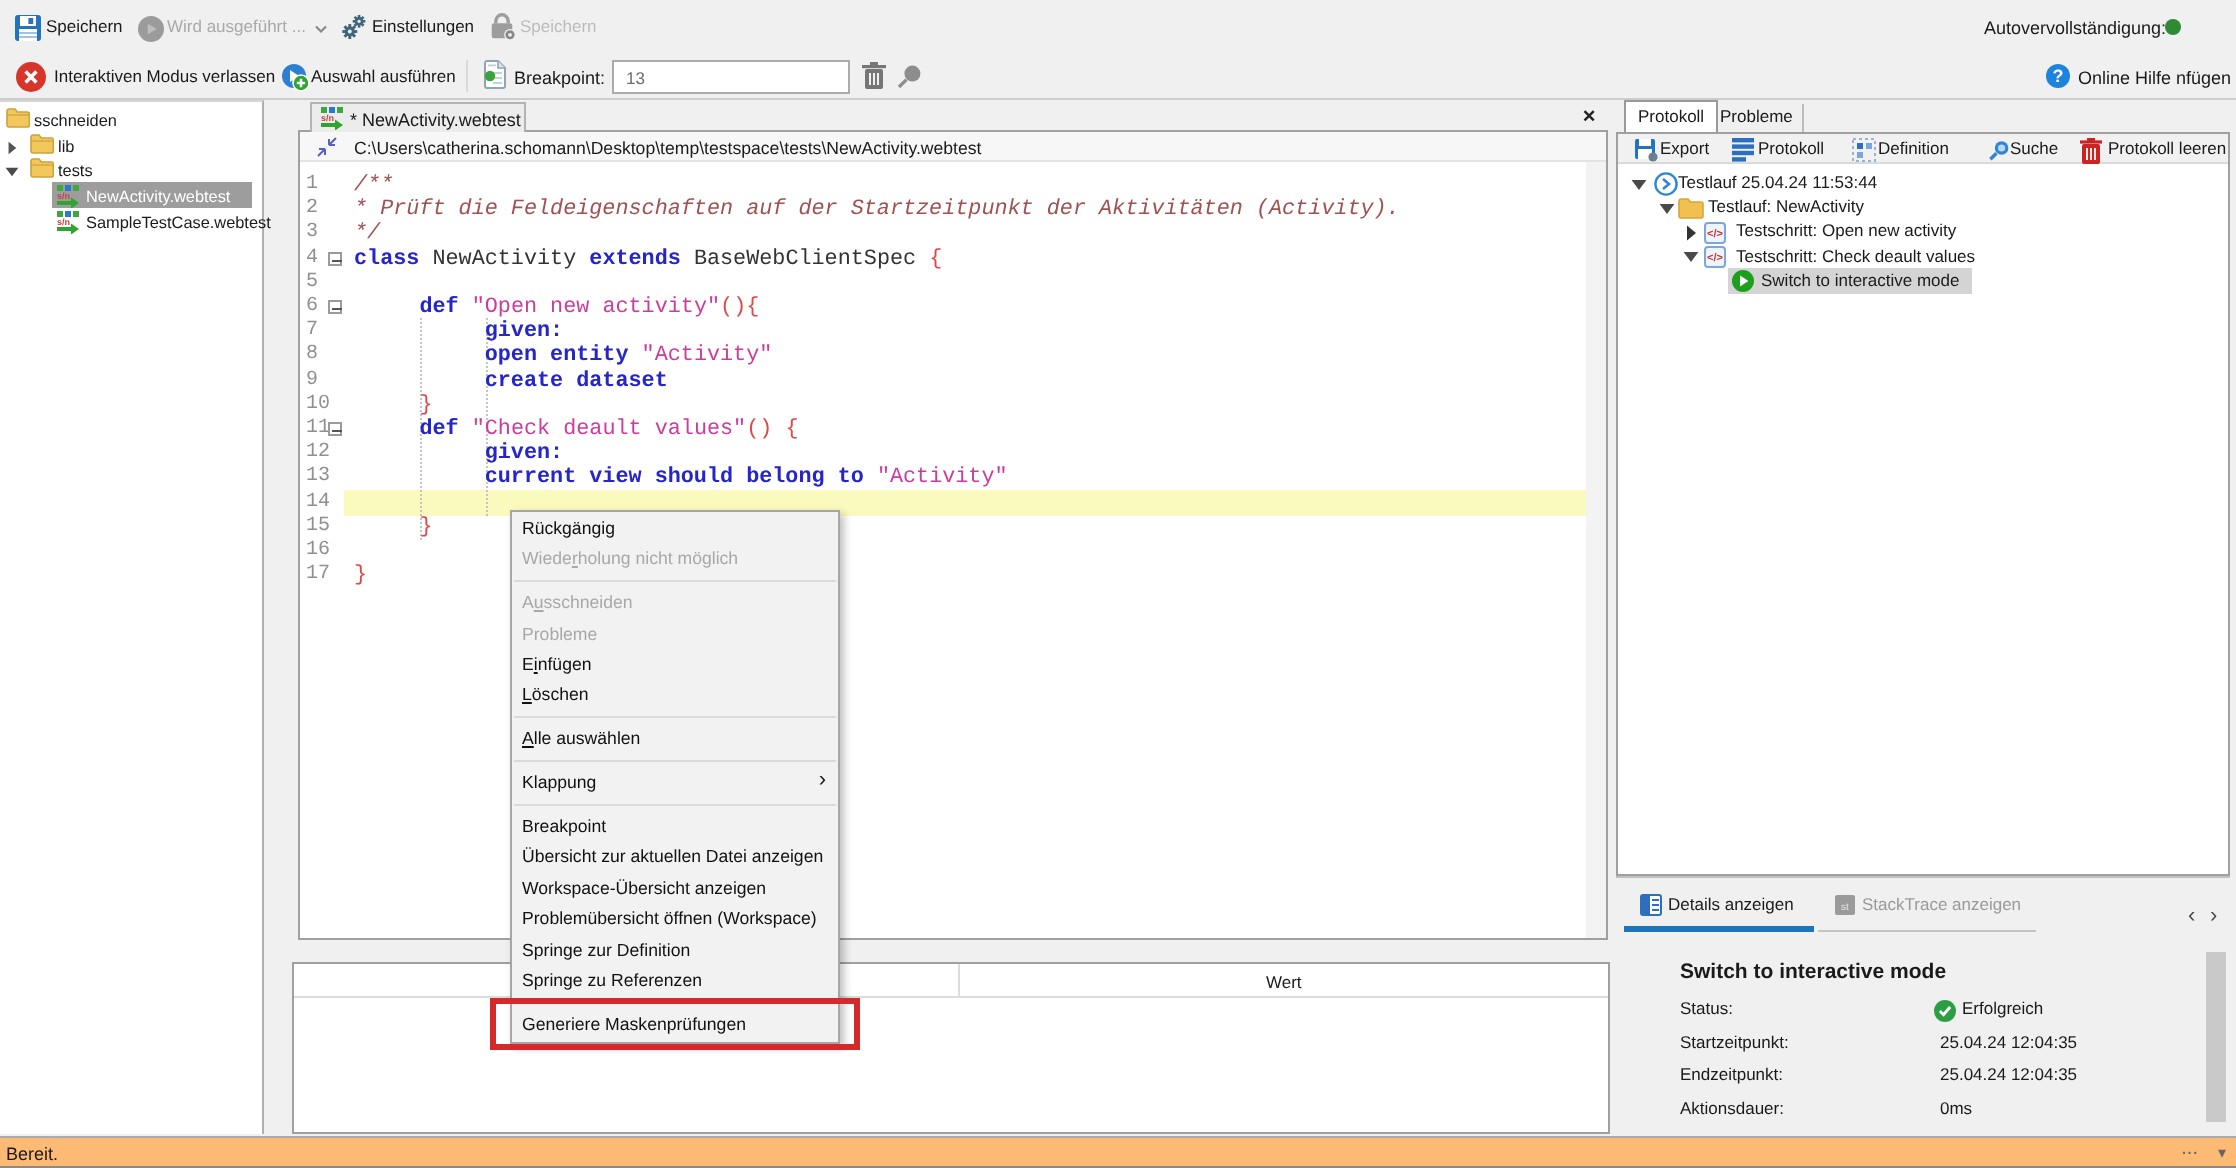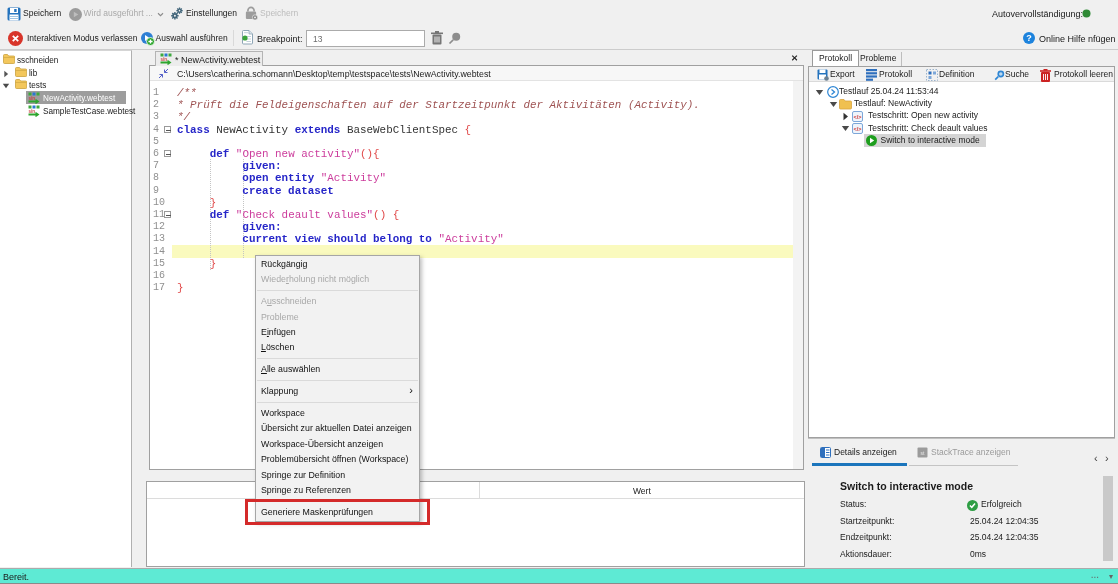--- a/index.html
+++ b/index.html
@@ -38,21 +38,21 @@
   
   #vtab { left:146px; top:481px; width:659px; height:86px; background:#ffffff; border:1px solid #a0a0a0; }
 
   
   #rtab1 { left:812px; top:50px; width:47px; height:16px; background:#ffffff; border:1px solid #9a9a9a; border-bottom:none; }
   #rbox { left:808px; top:66px; width:307px; height:372px; background:#ffffff; border:1px solid #a0a0a0; }
   #rtb { left:809px; top:67px; width:305px; height:15px; background:#f1f1f1; border-bottom:1px solid #dadada; }
   #dpanel { left:808px; top:438px; width:307px; height:129px; background:#f0f0f0; border-top:1px solid #c0c0c0; }
 
   
-  #sbar { left:0; top:568px; width:1118px; height:16px; background:#5eead4; border-top:1px solid #ababab; border-bottom:1px solid #8a8a8a; }
+  #sbar { left:0; top:568px; width:1118px; height:16px; background:#fdba74; border-top:1px solid #ababab; border-bottom:1px solid #8a8a8a; }
 
   
   #menu { left:255px; top:255px; width:165px; background:#f2f2f2; border:1px solid #a6a6a6; box-shadow:2px 2px 4px rgba(0,0,0,0.25); padding:1px 0; z-index:50; }
   .mi { height:15.35px; line-height:15.35px; padding-left:5px; font-size:8.8px; color:#111; position:relative; white-space:nowrap; }
   .mi.dis { color:#a8a8a8; }
   .msep { height:1px; background:#dadada; margin:2.8px 1px; }
   #redbox { left:245px; top:499px; width:185px; height:26px; border:3.5px solid #d42a2a; z-index:60; }
 </style>
 </head>
 <body>
@@ -386,21 +386,21 @@
   <div class="msep"></div>
   <div class="mi dis">A<u>u</u>sschneiden</div>
   <div class="mi dis">Probleme</div>
   <div class="mi">E<u>i</u>nfügen</div>
   <div class="mi"><u>L</u>öschen</div>
   <div class="msep"></div>
   <div class="mi"><u>A</u>lle auswählen</div>
   <div class="msep"></div>
   <div class="mi">Klappung<span style="position:absolute;right:6px;top:0;font-size:11px">›</span></div>
   <div class="msep"></div>
-  <div class="mi">Workspace</div>
+  <div class="mi">Breakpoint</div>
   <div class="mi">Übersicht zur aktuellen Datei anzeigen</div>
   <div class="mi">Workspace-Übersicht anzeigen</div>
   <div class="mi">Problemübersicht öffnen (Workspace)</div>
   <div class="mi">Springe zur Definition</div>
   <div class="mi">Springe zu Referenzen</div>
   <div class="msep"></div>
   <div class="mi">Generiere Maskenprüfungen</div>
 </div>
 <div id="redbox" class="abs"></div>
 

